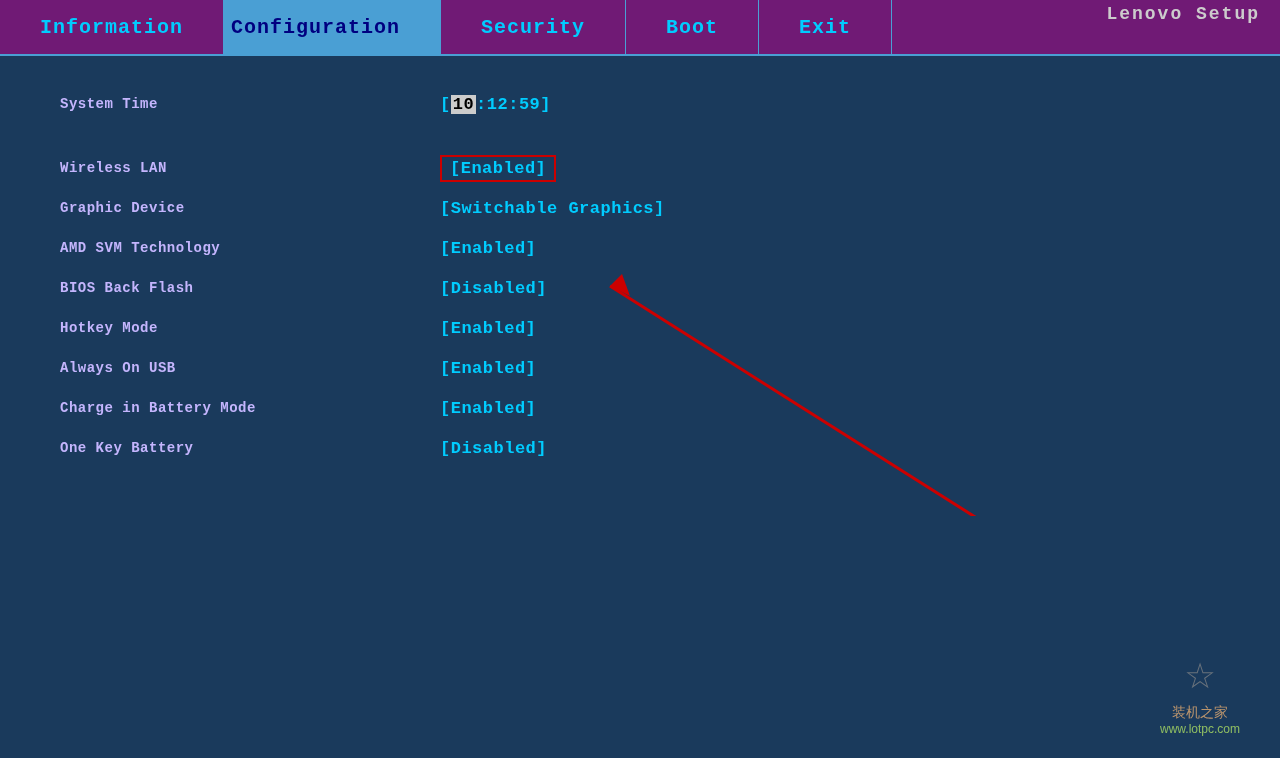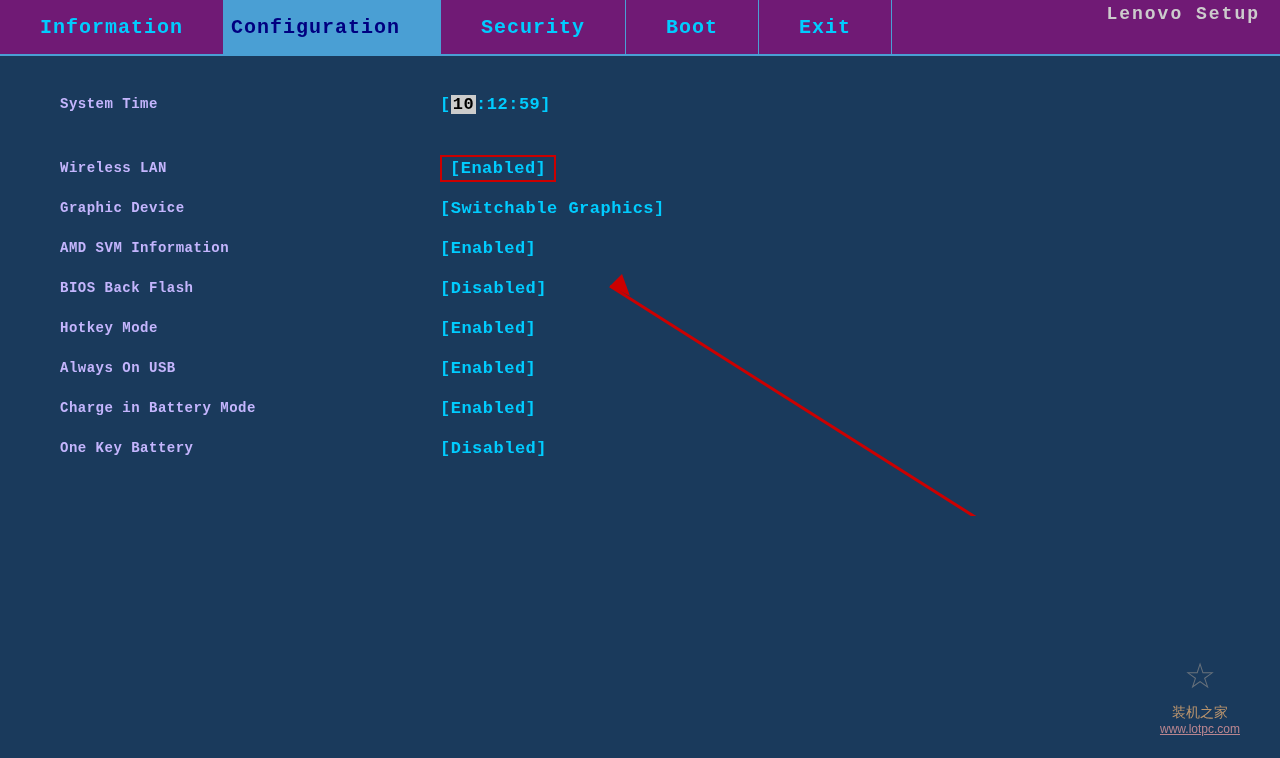--- a/index.html
+++ b/index.html
@@ -110,24 +110,23 @@
       display: block;
     }
 
     .watermark-text {
       color: #fdba74;
       font-size: 14px;
       font-family: Arial, sans-serif;
     }
 
     .watermark-url {
-      color: #fca5a5;
+      color: #bef264;
       font-size: 12px;
       font-family: Arial, sans-serif;
-      text-decoration: underline;
     }
 
     
     .cursor-highlight {
       background: #cccccc;
       color: #000;
       padding: 0 2px;
     }
 
     
@@ -176,21 +175,21 @@
     <div class="config-label">Wireless LAN</div>
     <div class="config-value highlighted">[Enabled]</div>
   </div>
 
   <div class="config-row">
     <div class="config-label">Graphic Device</div>
     <div class="config-value">[Switchable Graphics]</div>
   </div>
 
   <div class="config-row">
-    <div class="config-label">AMD SVM Information</div>
+    <div class="config-label">AMD SVM Technology</div>
     <div class="config-value">[Enabled]</div>
   </div>
 
   <div class="config-row">
     <div class="config-label">BIOS Back Flash</div>
     <div class="config-value">[Disabled]</div>
   </div>
 
   <div class="config-row">
     <div class="config-label">Hotkey Mode</div>

